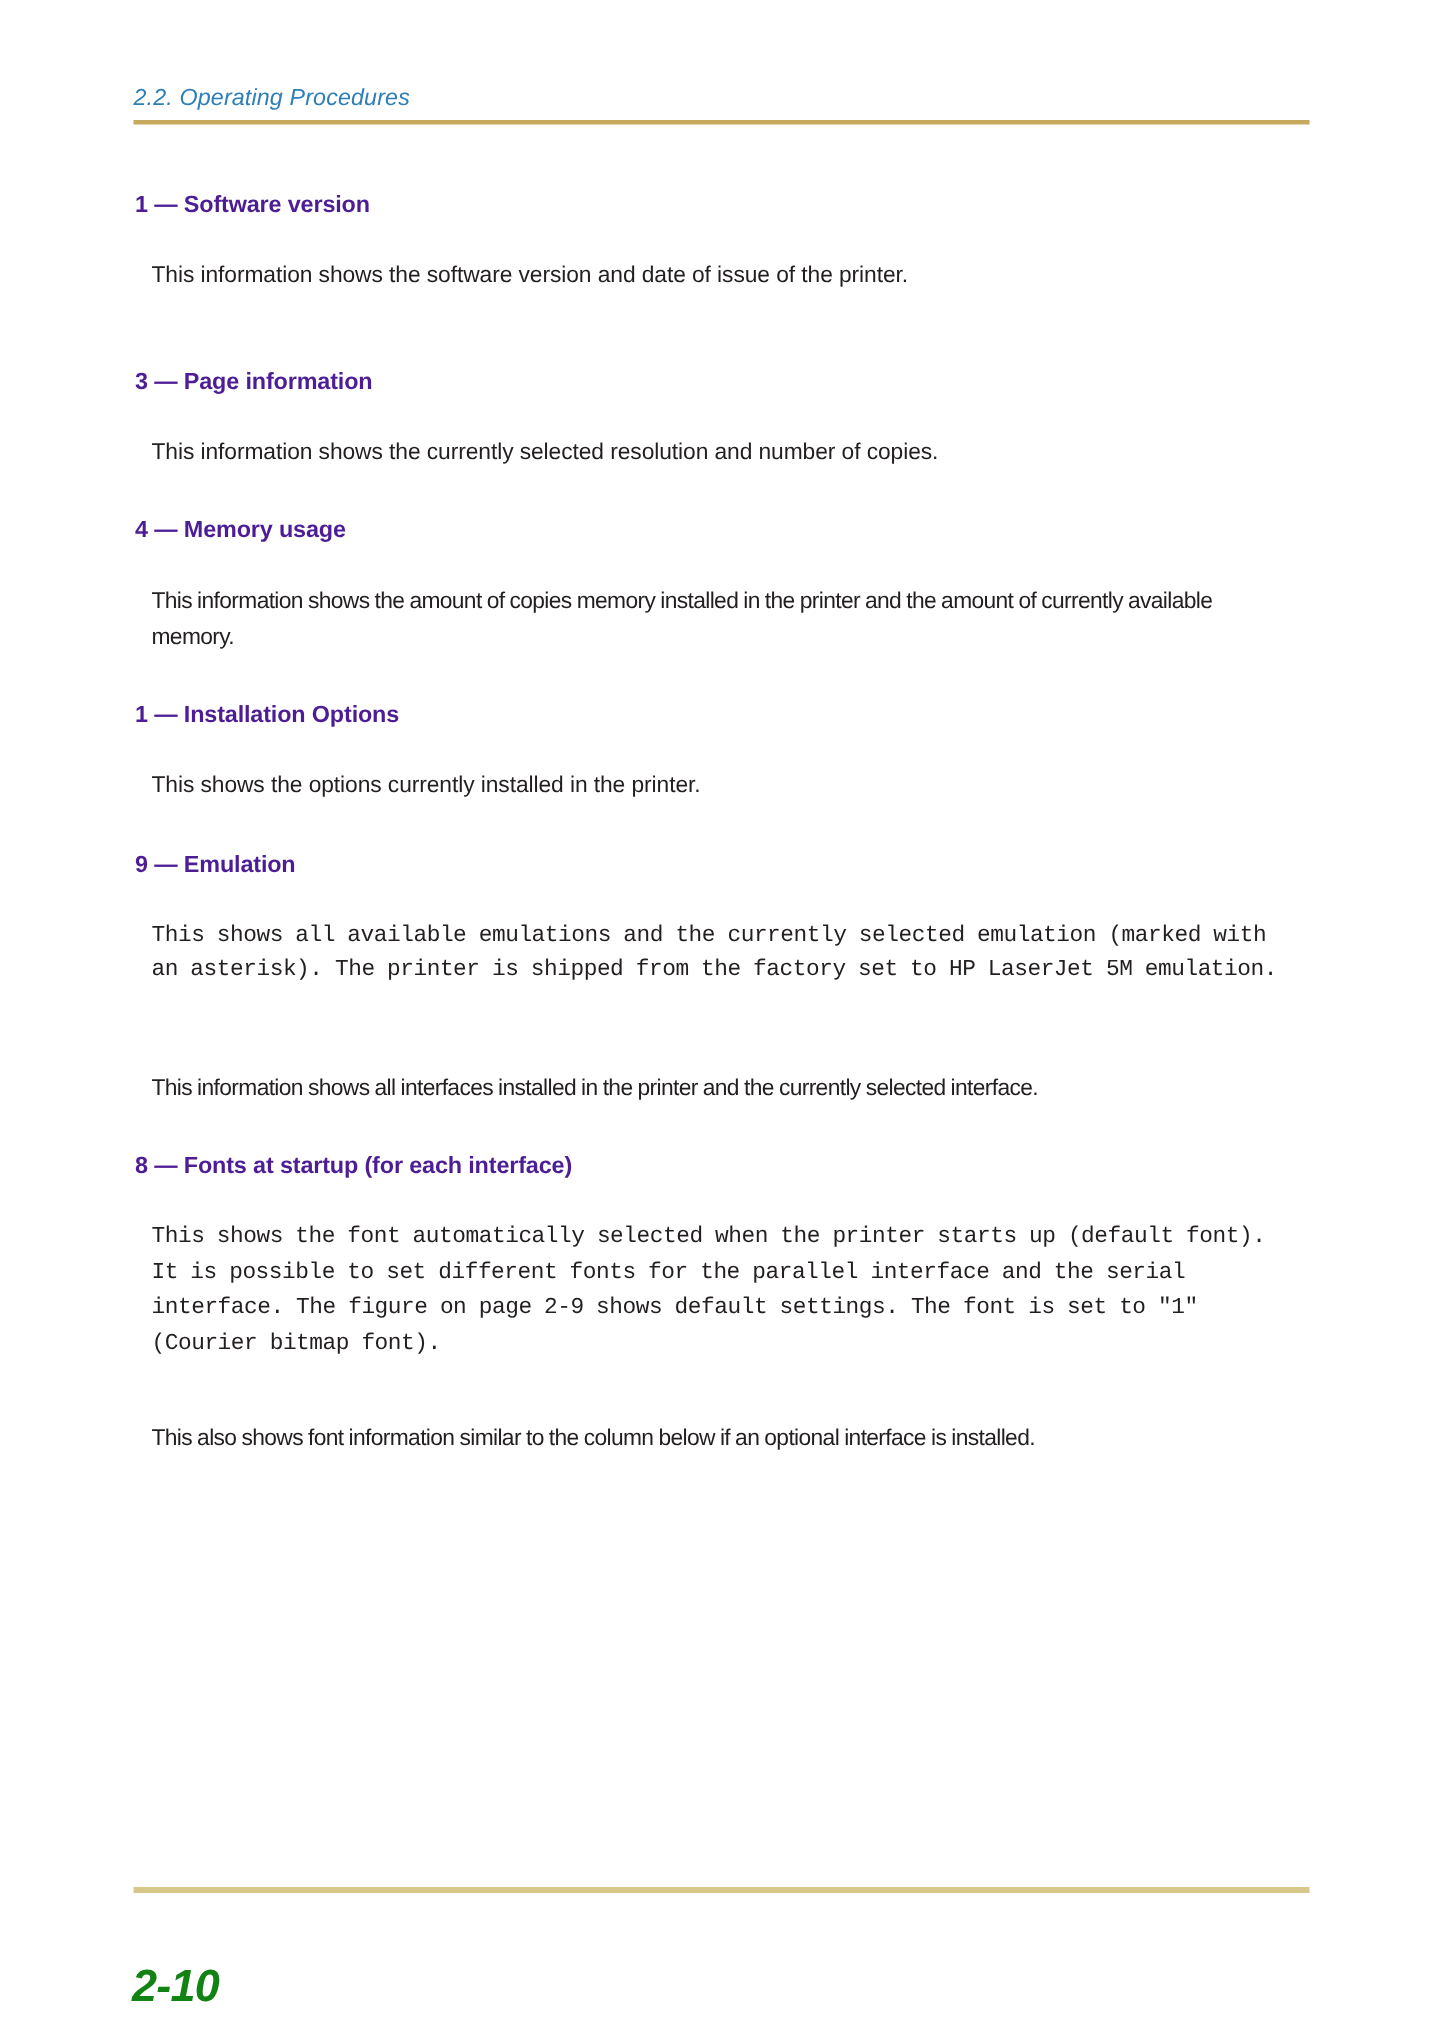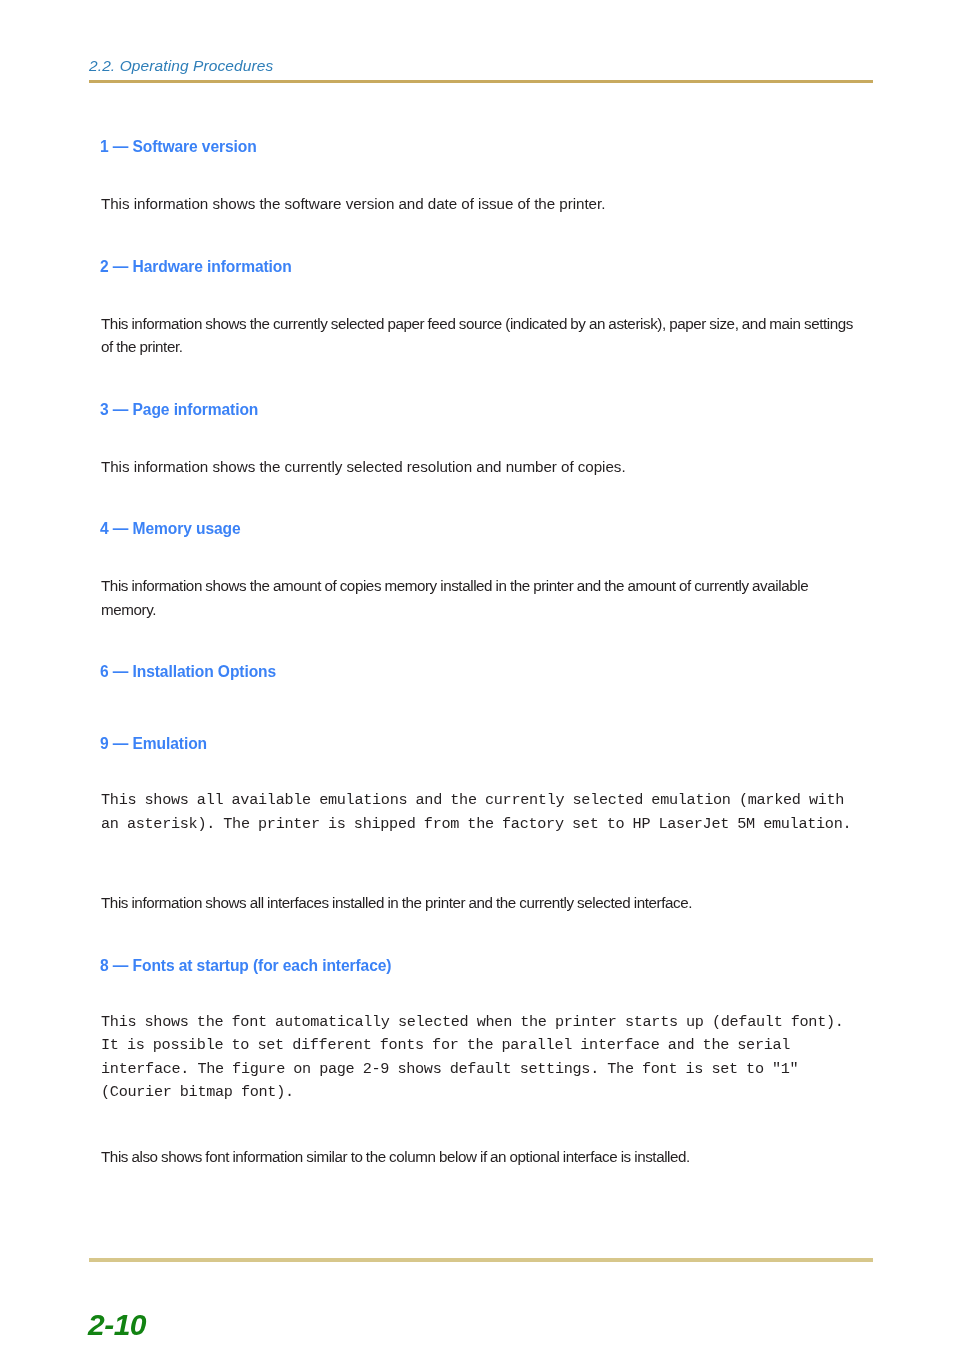--- a/index.html
+++ b/index.html
@@ -55,27 +55,27 @@
     left: 89px;
     top: 126px;
     width: 782px;
   }
 
   .section {
     margin: 0 0 0 0;
   }
 
   h2.section-heading {
-    margin: 11px;
+    margin: 1px;
     padding: 0;
     font-family: "Liberation Sans", sans-serif;
     font-weight: bold;
     font-size: 15.6px;
     line-height: 19px;
-    color: #3b82f6;
+    color: #4c1d95;
     letter-spacing: -0.1px;
     white-space: nowrap;
   }
 
   p.body-text {
     margin: 12px;
     padding: 0;
     font-family: "Liberation Sans", sans-serif;
     font-size: 15.2px;
     line-height: 23.5px;
@@ -134,44 +134,40 @@
 
   <div class="content">
 
     <div class="section">
       <h2 class="section-heading">1 — Software version</h2>
       <div class="gap-after-heading"></div>
       <p class="body-text">This information shows the software version and date of issue of the printer.</p>
     </div>
     <div class="gap-after-para"></div>
 
-    <div class="section">
-      <h2 class="section-heading">2 — Hardware information</h2>
-      <div class="gap-after-heading"></div>
-      <p class="body-text tight">This information shows the currently selected paper feed source (indicated by an asterisk), paper size, and main settings of the printer.</p>
-    </div>
     <div class="gap-after-para"></div>
 
     <div class="section">
       <h2 class="section-heading">3 — Page information</h2>
       <div class="gap-after-heading"></div>
       <p class="body-text">This information shows the currently selected resolution and number of copies.</p>
     </div>
     <div class="gap-after-para"></div>
 
     <div class="section">
       <h2 class="section-heading">4 — Memory usage</h2>
       <div class="gap-after-heading"></div>
       <p class="body-text tight">This information shows the amount of copies memory installed in the printer and the amount of currently available memory.</p>
     </div>
     <div class="gap-after-para"></div>
 
     <div class="section">
-      <h2 class="section-heading">6 — Installation Options</h2>
+      <h2 class="section-heading">1 — Installation Options</h2>
       <div class="gap-after-heading"></div>
+      <p class="body-text">This shows the options currently installed in the printer.</p>
     </div>
     <div class="gap-after-para"></div>
 
     <div class="section">
       <h2 class="section-heading">9 — Emulation</h2>
       <div class="gap-after-heading"></div>
       <p class="body-text tighter">This shows all available emulations and the currently selected emulation (marked with an asterisk). The printer is shipped from the factory set to HP LaserJet 5M emulation.</p>
     </div>
     <div class="gap-after-para"></div>
 

